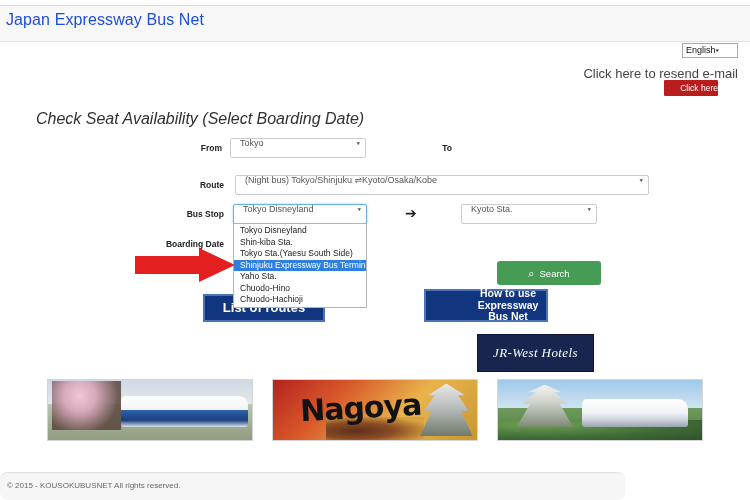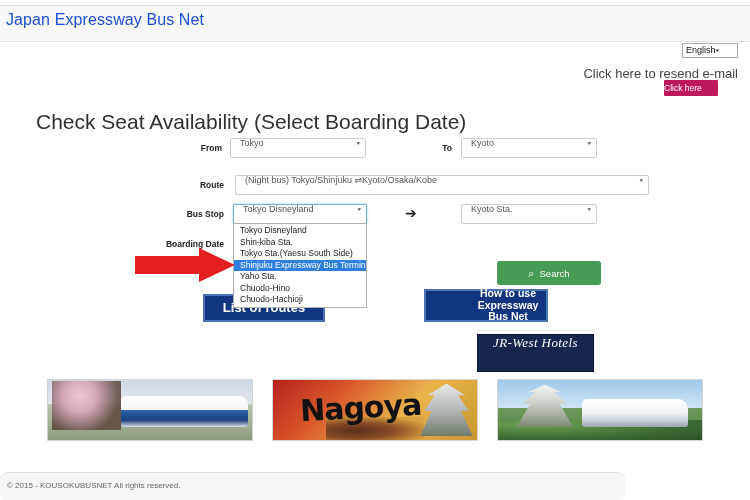--- a/index.html
+++ b/index.html
@@ -45,28 +45,28 @@
   }
   .langsel .caret { font-size: 7px; color: #333; transform: scaleY(0.7); }
   
   .resend-text {
     position: absolute; right: 12px; top: 66px;
     font-size: 13px; color: #444; white-space: nowrap;
   }
   .clickhere-btn {
     position: absolute; right: 32px; top: 80px;
     width: 54px; height: 16px;
-    background: #be185d; color: #ffffff;
-    font-size: 8.5px; text-align: left; line-height: 16px;
+    background: #b91c1c; color: #ffffff;
+    font-size: 8.5px; text-align: right; line-height: 16px;
     border-radius: 1px;
   }
   
   .h1 {
     position: absolute; left: 36px; top: 110px;
-    font-size: 21px; color: #303030; font-weight: normal; white-space: nowrap;
+    font-size: 16px; color: #303030; font-weight: normal; white-space: nowrap; font-style: italic;
   }
   
   .flabel {
     position: absolute; font-size: 8.5px; font-weight: bold; color: #222;
     text-align: right; white-space: nowrap;
   }
   .sel {
     position: absolute; height: 20px;
     border: 1px solid #cccccc; border-radius: 2px; background: #ffffff;
     font-size: 9px; color: #555;
@@ -143,21 +143,21 @@
     position: absolute; right: 0; top: 0; width: 44px; height: 28px;
     background: radial-gradient(circle at 60% 40%, #efe0d2 0%, #d9bfa6 45%, #5b4638 100%);
   }
   .ad-jreast .tickmark {
     position: absolute; left: 4px; top: 3.5px; width: 5px; height: 5px;
     background: #2f7d35; clip-path: polygon(0 0,100% 0,100% 75%,55% 75%,30% 100%,30% 75%,0 75%);
   }
   .ad-jrwest {
     position: absolute; left: 477px; top: 334px; width: 117px; height: 38px;
     background: #17254f; border: 1px solid #0d1733;
-    display: flex; align-items: flex-start; justify-content: center;
+    display: flex; align-items: center; justify-content: center;
     color: #ffffff; font-family: "Liberation Serif", serif; font-style: italic;
     font-size: 13px; letter-spacing: 0.4px;
   }
   
   .photobanner {
     position: absolute; top: 379px; width: 206px; height: 62px;
     border: 1px solid #d5d5d5; overflow: hidden;
   }
   #banner-bus-sakura { left: 47px;
     background:
@@ -239,24 +239,20 @@
 
   <div class="h1">Check Seat Availability (Select Boarding Date)</div>
 
   <div class="flabel" style="left:168px; top:143px; width:54px;">From</div>
   <div class="sel" id="from-select">
     <span class="val">Tokyo</span>
     <span class="caret">▾</span>
   </div>
 
   <div class="flabel" style="left:404px; top:143px; width:48px;">To</div>
-  <div class="sel" id="to-select">
-    <span class="val">Kyoto</span>
-    <span class="caret">▾</span>
-  </div>
 
   <div class="flabel" style="left:168px; top:180px; width:56px;">Route</div>
   <div class="sel" id="route-select">
     <span class="val">(Night bus) Tokyo/Shinjuku ⇌Kyoto/Osaka/Kobe</span>
     <span class="caret">▾</span>
   </div>
 
   <div class="flabel" style="left:162px; top:209px; width:62px;">Bus Stop</div>
   <div class="sel focused" id="busstop-select">
     <span class="val">Tokyo Disneyland</span>

